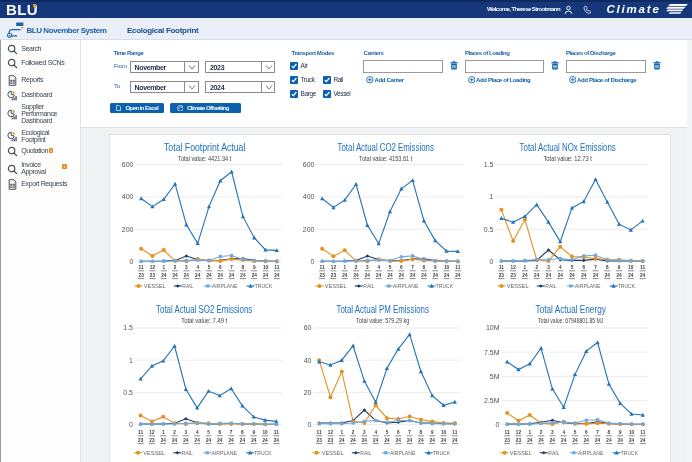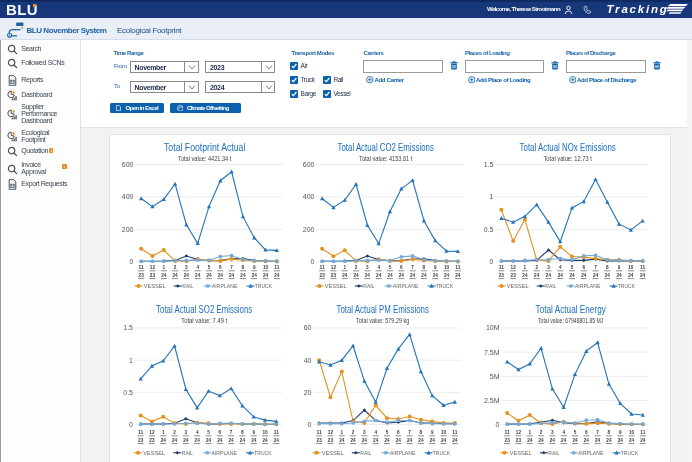--- a/index.html
+++ b/index.html
@@ -995,29 +995,29 @@
 <div style="position:absolute;left:6px;top:1px;font-size:15px;font-weight:bold;color:#fff;letter-spacing:0.4px;line-height:17px">BLU</div>
 <div style="position:absolute;left:33.4px;top:4px;width:2.8px;height:2.6px;background:#e8951f"></div>
 <div style="position:absolute;right:132px;top:6.3px;text-align:right;font-size:6px;font-weight:bold;letter-spacing:-0.55px;color:#fff;white-space:nowrap">Welcome, Therese Strootmann</div>
 <svg style="position:absolute;left:564px;top:4.5px" width="9" height="10" viewBox="0 0 9 10">
     <circle cx="4.5" cy="3" r="1.8" fill="none" stroke="#fff" stroke-width="0.9"></circle>
     <path d="M1.2,9 a3.3,3 0 0 1 6.6,0" fill="none" stroke="#fff" stroke-width="0.9"></path>
   </svg>
 <svg style="position:absolute;left:582.5px;top:4.5px" width="9" height="9" viewBox="0 0 10 10">
     <path d="M2,1.5 q1.5,-0.8 2,0.5 l0.5,1.5 q0.2,0.8 -0.7,1.2 q0.4,1.5 1.8,2 q0.6,-0.9 1.3,-0.5 l1.3,0.8 q1,0.7 0,1.7 q-1,1 -2.8,0.3 q-2.8,-1.2 -3.9,-4 q-0.8,-2.3 0.5,-3.5 Z" fill="none" stroke="#fff" stroke-width="0.8"></path>
   </svg>
-<div style="position:absolute;left:606.5px;top:3px;font-size:11.5px;font-weight:bold;font-style:italic;color:#fff;letter-spacing:1.8px">Tracking</div>
+<div style="position:absolute;left:606.5px;top:3px;font-size:11.5px;font-weight:bold;font-style:italic;color:#fff;letter-spacing:1.8px">Climate</div>
 <svg style="position:absolute;left:666px;top:4px" width="22" height="11" viewBox="0 0 22 11">
 <polygon points="4.2,0 22,0 19.9,1.9 2.1,1.9" fill="#fff"></polygon>
 <polygon points="2.0,2.8 19.7,2.8 17.6,4.7 0,4.7" fill="#fff"></polygon>
 <polygon points="1.9,5.6 17.4,5.6 15.7,7.3 0.2,7.3" fill="#fff"></polygon>
 <polygon points="3.9,8.3 15.5,8.3 14.2,9.8 2.6,9.8" fill="#fff"></polygon>
 </svg>
 <div style="position:absolute;left:0;top:17.5px;width:692px;height:22px;background:#e9eef7;border-bottom:1px solid #d5dde9;box-sizing:border-box"></div>
 <svg style="position:absolute;left:7px;top:22px" width="17" height="16" viewBox="0 0 17 16">
 <rect x="9.2" y="0.6" width="7.2" height="3.4" rx="0.6" fill="#1c63a8"></rect>
 <circle cx="15.3" cy="5.8" r="1" fill="#e8951f"></circle>
 <path d="M13.5,7.6 H5.2 a3.1,3.1 0 0 0 0,6.2 H10" fill="none" stroke="#1c63a8" stroke-width="1.2"></path>
 <circle cx="2.6" cy="13.2" r="2" fill="#fff" stroke="#1c63a8" stroke-width="1.1"></circle>
 <circle cx="2.6" cy="13.2" r="0.7" fill="#1c63a8"></circle>
 </svg>
 <div style="position:absolute;left:26.5px;top:26px;font-size:8px;font-weight:bold;letter-spacing:-0.45px;color:#1c63a8;white-space:nowrap">BLU November System</div>
-<div style="position:absolute;left:117px;top:26px;font-size:8px;font-weight:normal;letter-spacing:-0.3px;color:#1a4f8f;white-space:nowrap">Ecological Footprint</div>
+<div style="position:absolute;left:127px;top:26px;font-size:8px;font-weight:bold;letter-spacing:-0.3px;color:#1a4f8f;white-space:nowrap">Ecological Footprint</div>
 
 </body></html>

